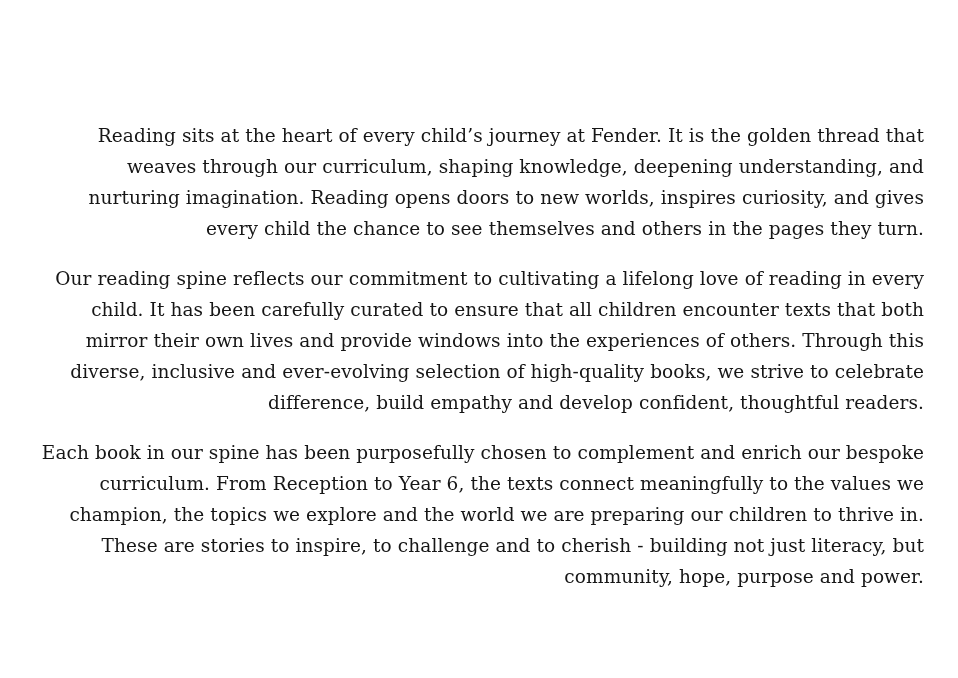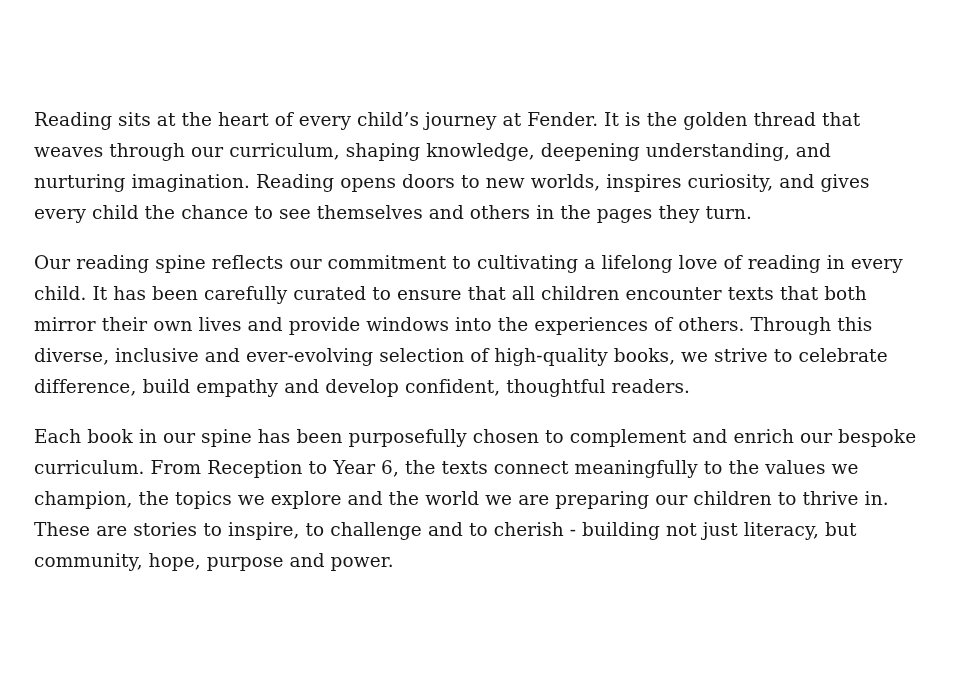--- a/index.html
+++ b/index.html
@@ -13,26 +13,26 @@
 
   .page {
     width: 958px;
     height: 678px;
     background: #ffffff;
     padding-top: 104px;
   }
 
   .text-block {
     width: 890px;
-    margin: 0 auto;
+    margin: 16px auto;
     font-family: "DejaVu Serif", "Liberation Serif", serif;
     font-size: 18.5px;
     line-height: 31px;
     color: #161616;
-    text-align: left;
+    text-align: right;
     letter-spacing: 0.1px;
   }
 
   .text-block p {
     margin: 0 0 19px 0;
   }
 
   .text-block p:last-child {
     margin-bottom: 0;
   }

